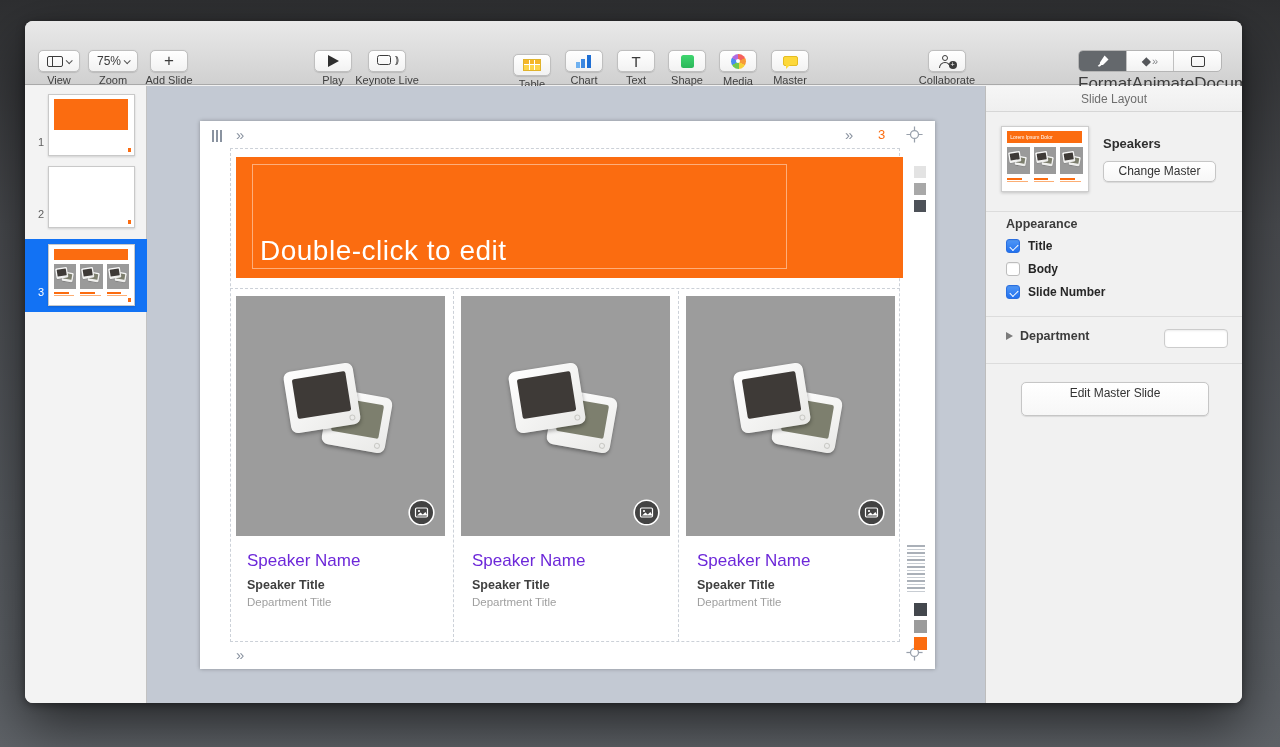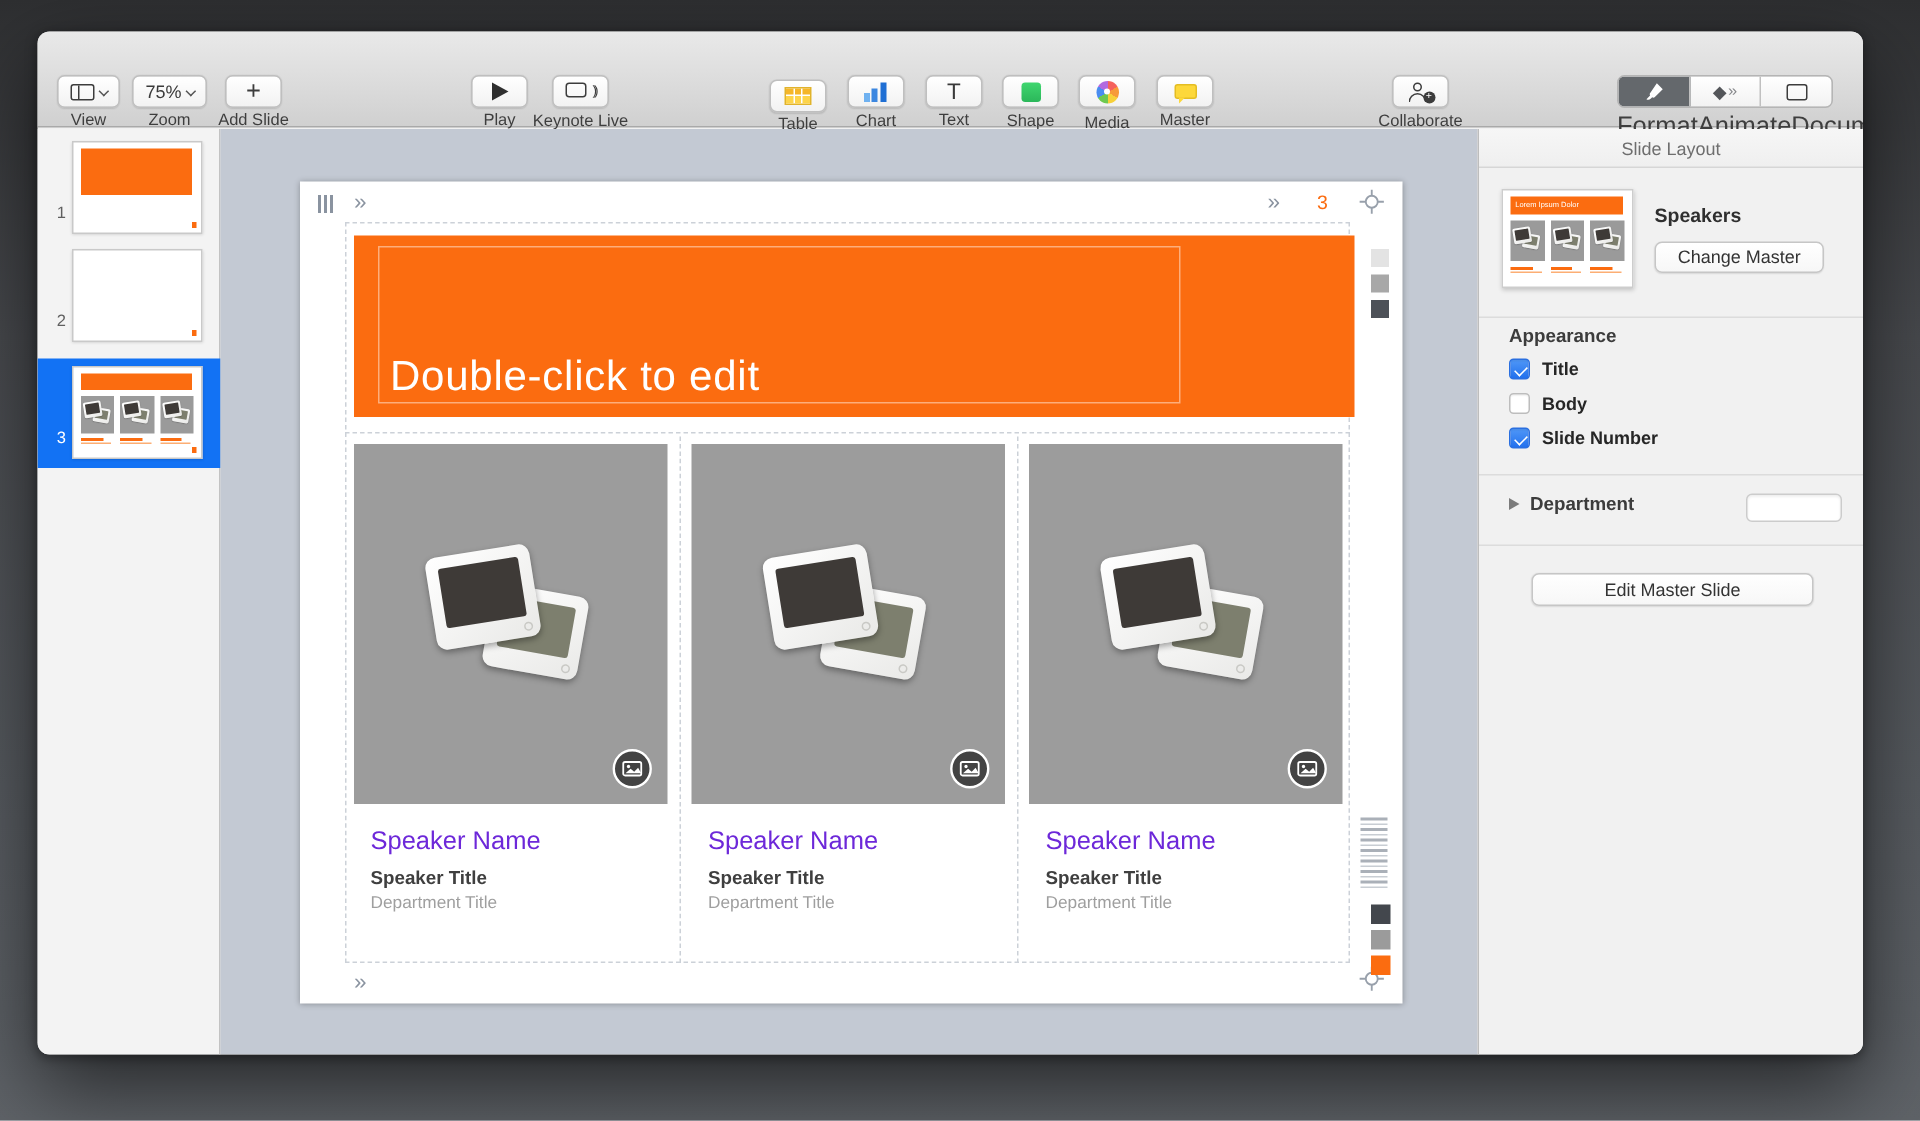--- a/index.html
+++ b/index.html
@@ -178,21 +178,21 @@
     position:relative; box-shadow:inset 0 1px 1px rgba(0,0,0,.06); }
   .checkbox.checked { background:linear-gradient(#4f97f7,#2271ee); border-color:#2a6fe0; }
   .checkbox.checked::after { content:""; position:absolute; left:3px; top:3.5px; width:7px; height:4px;
     border-left:1.8px solid #fff; border-bottom:1.8px solid #fff; transform:rotate(-45deg); }
   .chk-label { font-size:12px; font-weight:600; color:#262626; }
   .bg-row { position:absolute; left:20px; top:243px; display:flex; align-items:center; gap:7px; }
   .disclosure { width:0; height:0; border-left:7px solid #7b7b7b; border-top:4.5px solid transparent;
     border-bottom:4.5px solid transparent; }
   .color-well { position:absolute; right:14px; top:243px; width:64px; height:19px; background:#fff;
     border:1px solid #cccccc; border-radius:4px; box-shadow:inset 0 1px 2px rgba(0,0,0,.08); }
-  .btn-editmaster { position:absolute; left:35px; top:296px; width:188px; height:22px; line-height:20px; }
+  .btn-editmaster { position:absolute; left:35px; top:296px; width:188px; height:34px; line-height:20px; }
 </style>
 </head>
 <body>
 
 <div class="window">
 
   <div class="header">
 
     <div class="toolbar">
       <div class="tb-wrap" style="left:10px;width:48px;">

